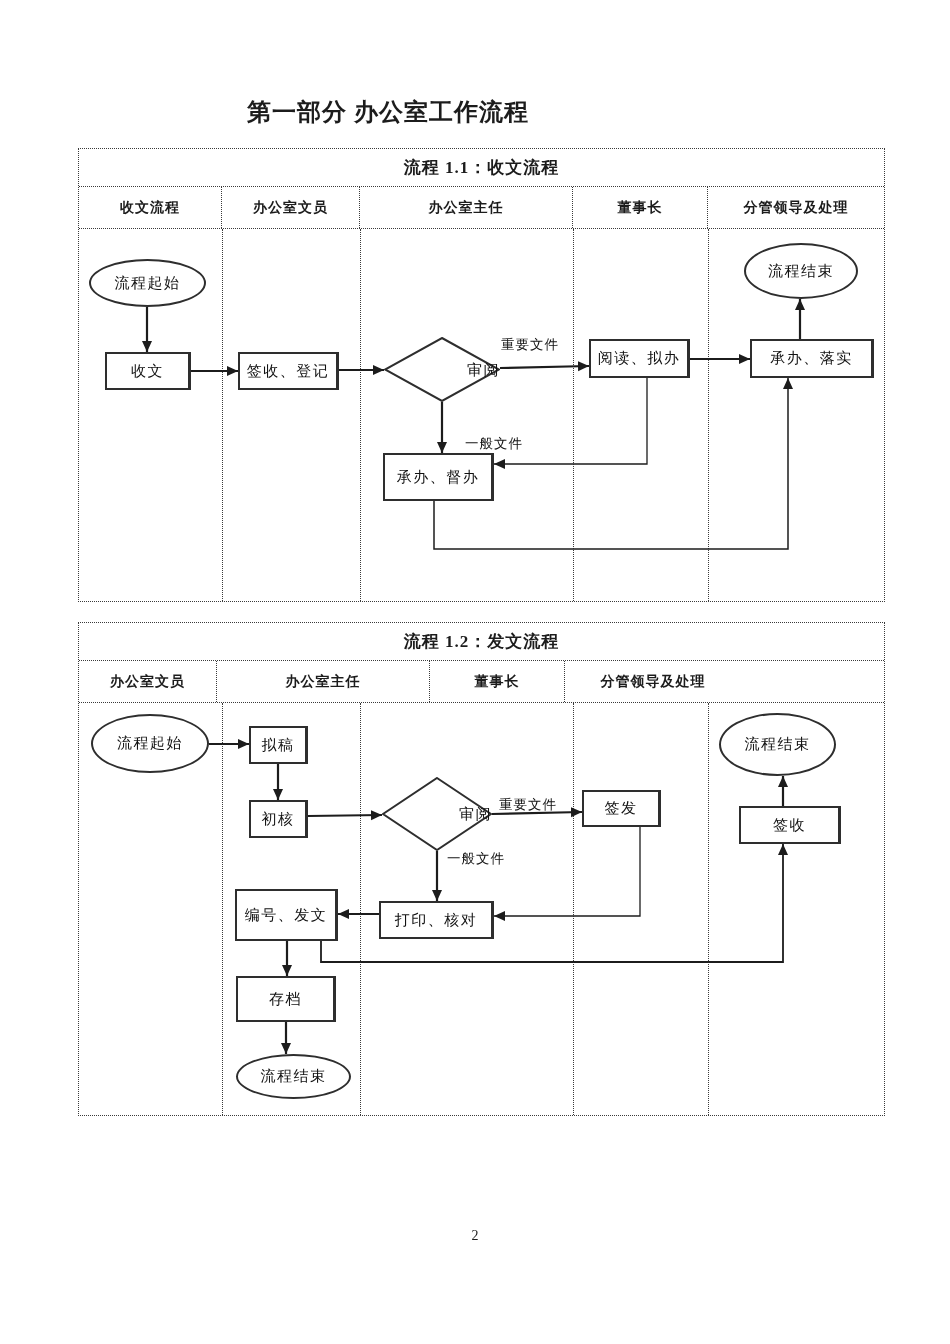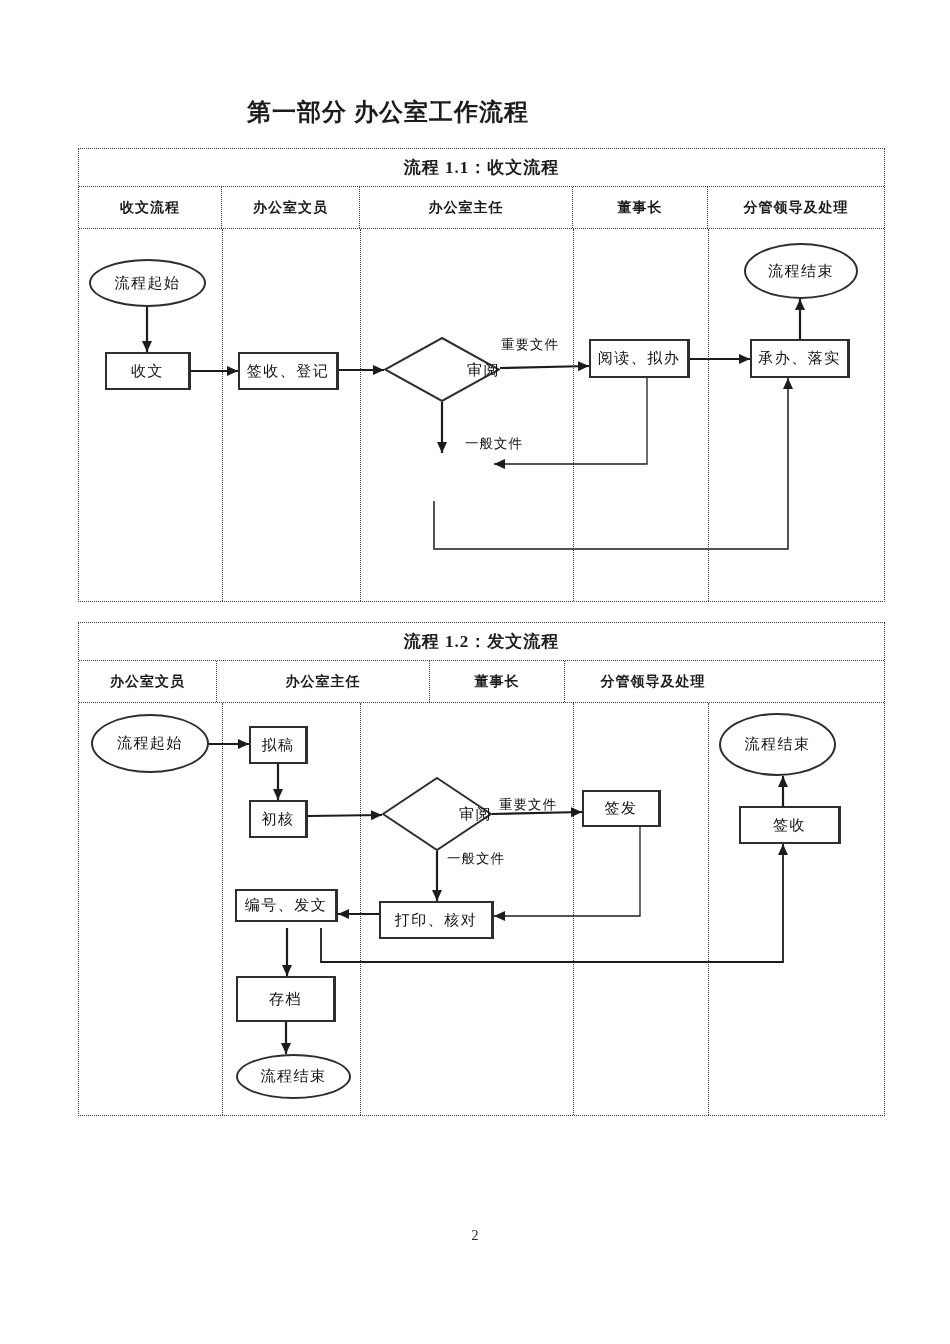--- a/index.html
+++ b/index.html
@@ -92,25 +92,28 @@
       </div>
       <div class="node n-diamond" style="left: 305px; top: 108px; width: 116px; height: 65px;">
         <svg width="116" height="65" viewBox="0 0 116 65">
           <polygon points="58,1 115,32.5 58,64 1,32.5" fill="#ffffff" stroke="#2e2e2e" stroke-width="2"></polygon>
         </svg>
         <span class="dlabel">审阅</span>
       </div>
       <div class="node n-rect" style="left: 510px; top: 110px; width: 101px; height: 39px;">
         <span>阅读、拟办</span>
       </div>
-      <div class="node n-rect" style="left: 671px; top: 110px; width: 100px; height: 39px;">
+      <div class="node n-rect" style="left: 671px; top: 110px; width: 124px; height: 39px;">
         <span>承办、落实</span>
       </div>
       <div class="node n-ellipse" style="left: 665px; top: 14px; width: 114px; height: 56px;">
         <span>流程结束</span>
+      </div>
+      <div class="node n-rect" style="left: 304px; top: 224px; width: 111px; height: 48px;">
+        <span>承办、督办</span>
       </div>
       <div class="elabel" style="left: 422px; top: 107px;">重要文件</div>
       <div class="elabel" style="left: 386px; top: 206px;">一般文件</div>
     </div>
 </div>
 
 <div class="ftable" style="top:622px;">
   <div class="ttitle">流程 1.2：发文流程</div>
   <div class="thead">
       <div class="hcell" style="width: 138px;">办公室文员</div>
@@ -155,21 +158,21 @@
           <polygon points="55,1 109,37 55,73 1,37" fill="#ffffff" stroke="#2e2e2e" stroke-width="2"></polygon>
         </svg>
         <span class="dlabel">审阅</span>
       </div>
       <div class="node n-rect" style="left: 503px; top: 87px; width: 79px; height: 37px;">
         <span>签发</span>
       </div>
       <div class="node n-rect" style="left: 300px; top: 198px; width: 115px; height: 38px;">
         <span>打印、核对</span>
       </div>
-      <div class="node n-rect" style="left: 156px; top: 186px; width: 103px; height: 33px;">
+      <div class="node n-rect" style="left: 156px; top: 186px; width: 103px; height: 52px;">
         <span>编号、发文</span>
       </div>
       <div class="node n-rect" style="left: 157px; top: 273px; width: 100px; height: 46px;">
         <span>存档</span>
       </div>
       <div class="node n-ellipse" style="left: 157px; top: 351px; width: 115px; height: 45px;">
         <span>流程结束</span>
       </div>
       <div class="node n-rect" style="left: 660px; top: 103px; width: 102px; height: 38px;">
         <span>签收</span>

